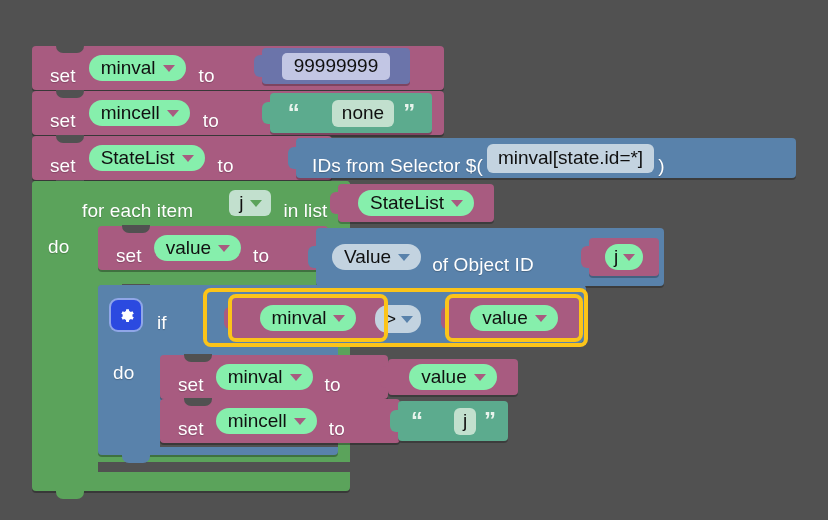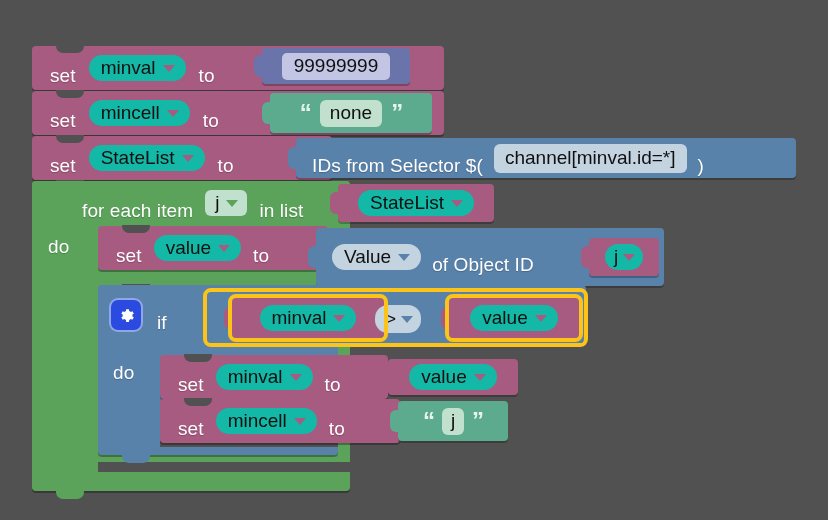--- a/index.html
+++ b/index.html
@@ -45,23 +45,23 @@
   }
   .lbl-dark{color:#101010;text-shadow:none;}
 
   
   .field{
     display:inline-flex;align-items:center;gap:7px;
     border-radius:13px;padding:3px 11px 4px 12px;
     font-size:19px;color:#101010;white-space:nowrap;
     line-height:1;
   }
-  .f-var{background:#14b8a6;}
+  .f-var{background:#86efac;}
   .f-num{background:#c2c6e4;border-radius:5px;padding:3px 12px 5px;}
-  .f-str{background:#c2e0ce;border-radius:6px;padding:3px 10px 5px;}
+  .f-str{background:#c2e0ce;border-radius:6px;padding:3px 10px 5px;margin-left:24px;}
   .f-blue{background:#c3d3e0;}
   .f-txt{background:#c3d3e0;border-radius:6px;padding:4px 11px 6px;}
   .caret{
     width:0;height:0;border-left:6px solid transparent;
     border-right:6px solid transparent;border-top:7px solid #a85b80;
     margin-top:2px;
   }
   .caret-b{border-top-color:#5982ab;}
   .caret-g{border-top-color:#5ba35b;}
 
@@ -168,23 +168,23 @@
         <span>StateList</span>
         <i class="caret"></i>
       </span>
       <span class="lbl">to</span>
     </div>
     <div class="socket sock-set" style="right:-2px;"></div>
   </div>
 
   <div class="rep r-blue" style="left:296px;top:138px;width:500px;height:40px;">
     <div class="plug p-blue"></div>
-    <div class="row" style="padding-left:16px;gap:11px;text-align:center;">
+    <div class="row" style="padding-left:16px;gap:4px;text-align:center;">
       <span class="lbl">IDs from Selector $(</span>
-      <span class="field f-txt">channel[minval.id=*]</span>
+      <span class="field f-txt">minval[state.id=*]</span>
       <span class="lbl">)</span>
     </div>
   </div>
 
   <div class="blk stmt loop-blk" style="left:32px;top:181px;width:318px;height:310px;">
     <div class="notch-top"></div>
   </div>
 
   <div class="blk loop-blk" style="left:32px;top:181px;width:318px;height:44px;border-radius:4px 4px 0 0;">
     <div class="row" style="padding-left:18px;gap:12px;">

